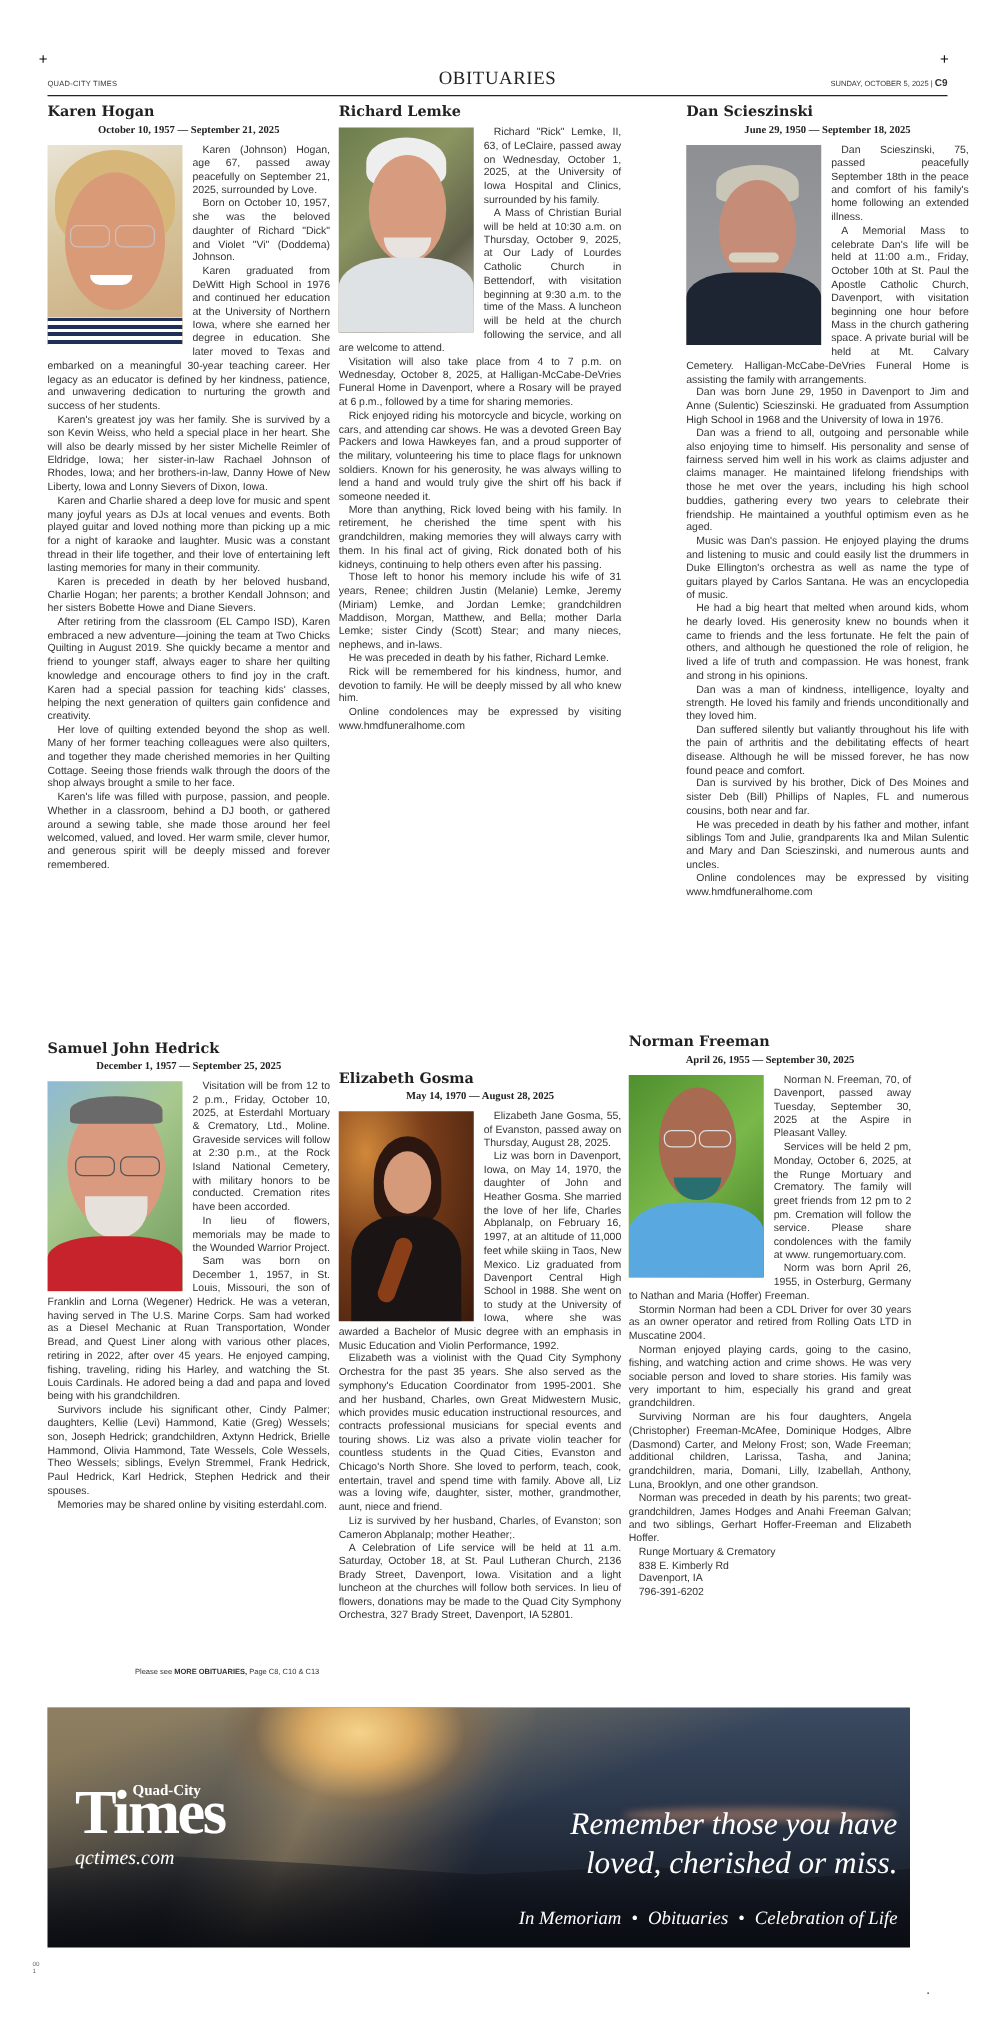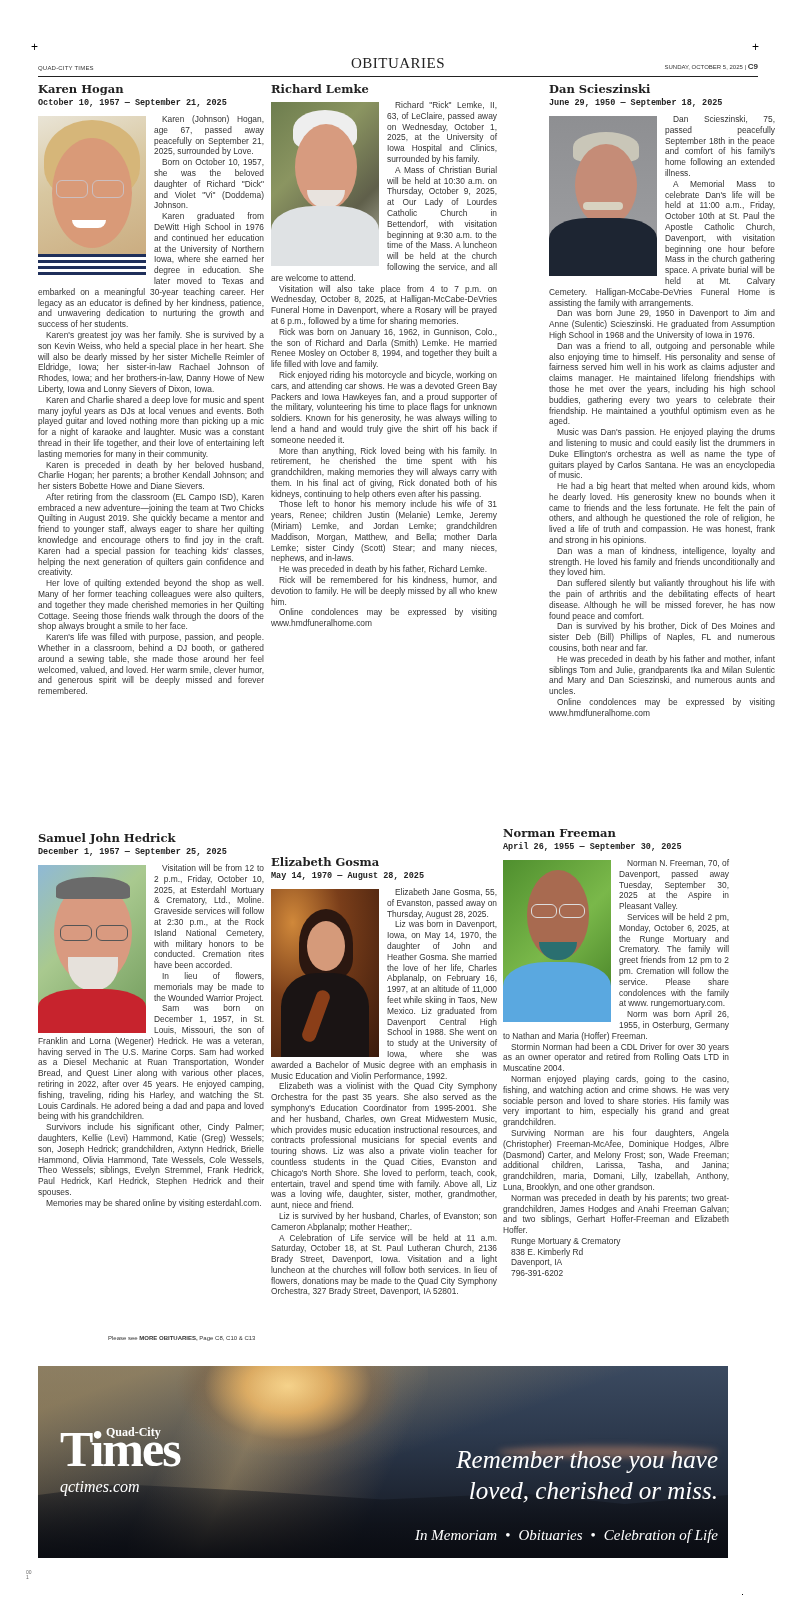--- a/index.html
+++ b/index.html
@@ -5,21 +5,21 @@
   html, body { margin: 0; padding: 0; background: #fff; }
   body { width: 792px; height: 1621px; position: relative; overflow: hidden; font-family: "Liberation Sans", sans-serif; color: #222; }
   .crop { position: absolute; font-size: 12px; line-height: 10px; color: #000; }
   .masthead { position: absolute; top: 52px; left: 38px; width: 720px; height: 24px; border-bottom: 1.5px solid #222; }
   .mast-left { position: absolute; left: 0; bottom: 5px; font-size: 6px; letter-spacing: 0.2px; font-family: "Liberation Sans", sans-serif; color: #333; }
   .mast-center { position: absolute; left: 0; right: 0; text-align: center; bottom: 4px; font-size: 15px; font-family: "Liberation Serif", serif; letter-spacing: 0.5px; color: #222; }
   .mast-right { position: absolute; right: 0; bottom: 5px; font-size: 6px; color: #333; }
   .mast-right b { font-size: 8px; }
   .col { position: absolute; width: 226px; }
   .obit-name { font-family: "DejaVu Serif", serif; font-weight: bold; font-size: 11.5px; color: #222; margin: 0; line-height: 14px; }
-  .obit-dates { font-family: Liberation Mono, monospace; font-weight: bold; font-size: 8.5px; color: #222; margin: 2px 0 5px; line-height: 11px; }
+  .obit-dates { font-family: Liberation Serif, serif; font-weight: bold; font-size: 8.5px; color: #222; margin: 2px 0 5px; line-height: 11px; text-align: center; }
   .obit-body { font-size: 8.4px; line-height: 10.8px; text-align: justify; color: #333; }
   .obit-body p { margin: 0; text-indent: 8px; }
   .photo { float: left; width: 108px; margin: 2px 8px 2px 0; position: relative; overflow: hidden; }
   .photo .face { position: absolute; border-radius: 50%; }
   .photo .glasses { position: absolute; border: 1.5px solid rgba(200,200,210,0.8); border-radius: 6px; }
   .more-note { position: absolute; left: 108px; top: 1335px; font-size: 6px; color: #333; }
   .ad { position: absolute; left: 38px; top: 1366px; width: 690px; height: 192px; overflow: hidden;
     background: radial-gradient(ellipse 140px 90px at 250px 20px, #f8d890 0%, #d6a35a 30%, rgba(120,90,60,0.4) 60%, rgba(0,0,0,0) 80%),
                 linear-gradient(160deg, rgba(240,190,100,0.45) 10%, rgba(0,0,0,0) 50%),
                 linear-gradient(180deg, #3b4a60 0%, #2d3a4e 35%, #1d2431 70%, #0f131b 100%); }
@@ -81,21 +81,20 @@
   <div class="obit-body" style="margin-top:4px;">
     <div class="photo" style="height:164px; background: linear-gradient(135deg,#6d7d4e 0%,#8b9561 35%,#5f5f4a 70%,#b9b9a8 100%);">
       <div style="position:absolute; left:22px; top:8px; width:64px; height:40px; background:#eeeeee; border-radius:50% 50% 30% 30%;"></div>
       <div class="face" style="left:24px; top:22px; width:62px; height:86px; background:#d79b7f;"></div>
       <div style="position:absolute; left:36px; top:88px; width:38px; height:18px; background:#e8e3de; border-radius:0 0 18px 18px;"></div>
       <div style="position:absolute; left:0; bottom:0; width:108px; height:60px; background:#dfe2e4; border-radius:40% 40% 0 0;"></div>
     </div>
     <p>Richard "Rick" Lemke, II, 63, of LeClaire, passed away on Wednesday, October 1, 2025, at the University of Iowa Hospital and Clinics, surrounded by his family.</p>
     <p>A Mass of Christian Burial will be held at 10:30 a.m. on Thursday, October 9, 2025, at Our Lady of Lourdes Catholic Church in Bettendorf, with visitation beginning at 9:30 a.m. to the time of the Mass. A luncheon will be held at the church following the service, and all are welcome to attend.</p>
     <p>Visitation will also take place from 4 to 7 p.m. on Wednesday, October 8, 2025, at Halligan-McCabe-DeVries Funeral Home in Davenport, where a Rosary will be prayed at 6 p.m., followed by a time for sharing memories.</p>
-    <p>Rick was born on January 16, 1962, in Gunnison, Colo., the son of Richard and Darla (Smith) Lemke. He married Renee Mosley on October 8, 1994, and together they built a life filled with love and family.</p>
     <p>Rick enjoyed riding his motorcycle and bicycle, working on cars, and attending car shows. He was a devoted Green Bay Packers and Iowa Hawkeyes fan, and a proud supporter of the military, volunteering his time to place flags for unknown soldiers. Known for his generosity, he was always willing to lend a hand and would truly give the shirt off his back if someone needed it.</p>
     <p>More than anything, Rick loved being with his family. In retirement, he cherished the time spent with his grandchildren, making memories they will always carry with them. In his final act of giving, Rick donated both of his kidneys, continuing to help others even after his passing.</p>
     <p>Those left to honor his memory include his wife of 31 years, Renee; children Justin (Melanie) Lemke, Jeremy (Miriam) Lemke, and Jordan Lemke; grandchildren Maddison, Morgan, Matthew, and Bella; mother Darla Lemke; sister Cindy (Scott) Stear; and many nieces, nephews, and in-laws.</p>
     <p>He was preceded in death by his father, Richard Lemke.</p>
     <p>Rick will be remembered for his kindness, humor, and devotion to family. He will be deeply missed by all who knew him.</p>
     <p>Online condolences may be expressed by visiting www.hmdfuneralhome.com</p>
   </div>
 </div>
 
 <div class="col" style="left:503px; top:82px;margin-left:46px;">

